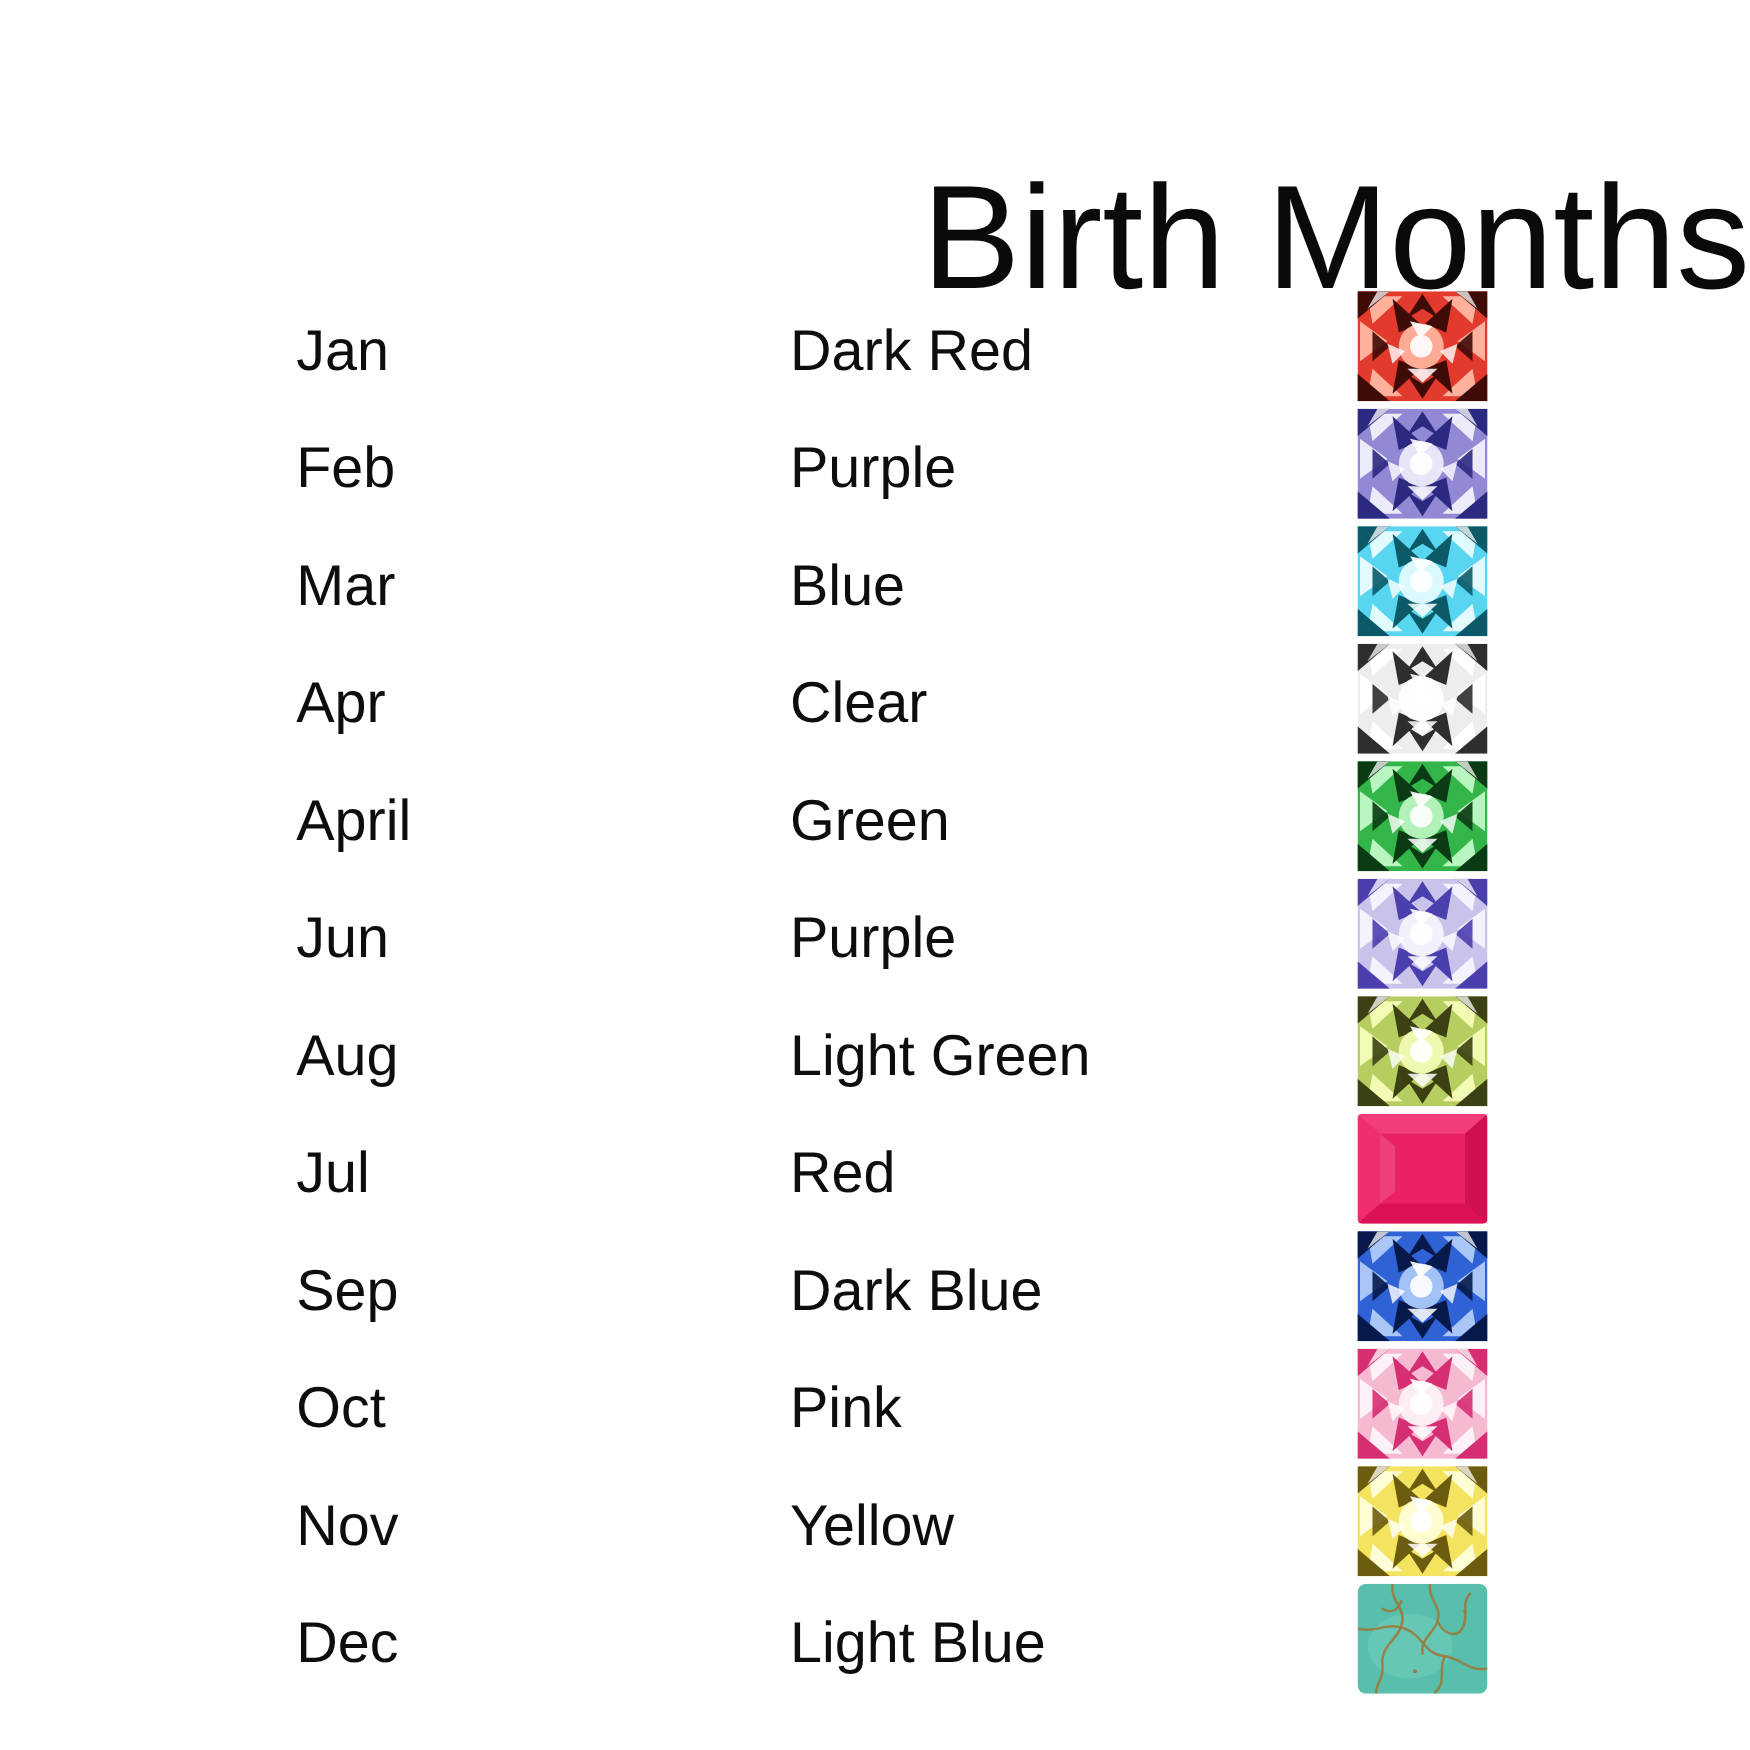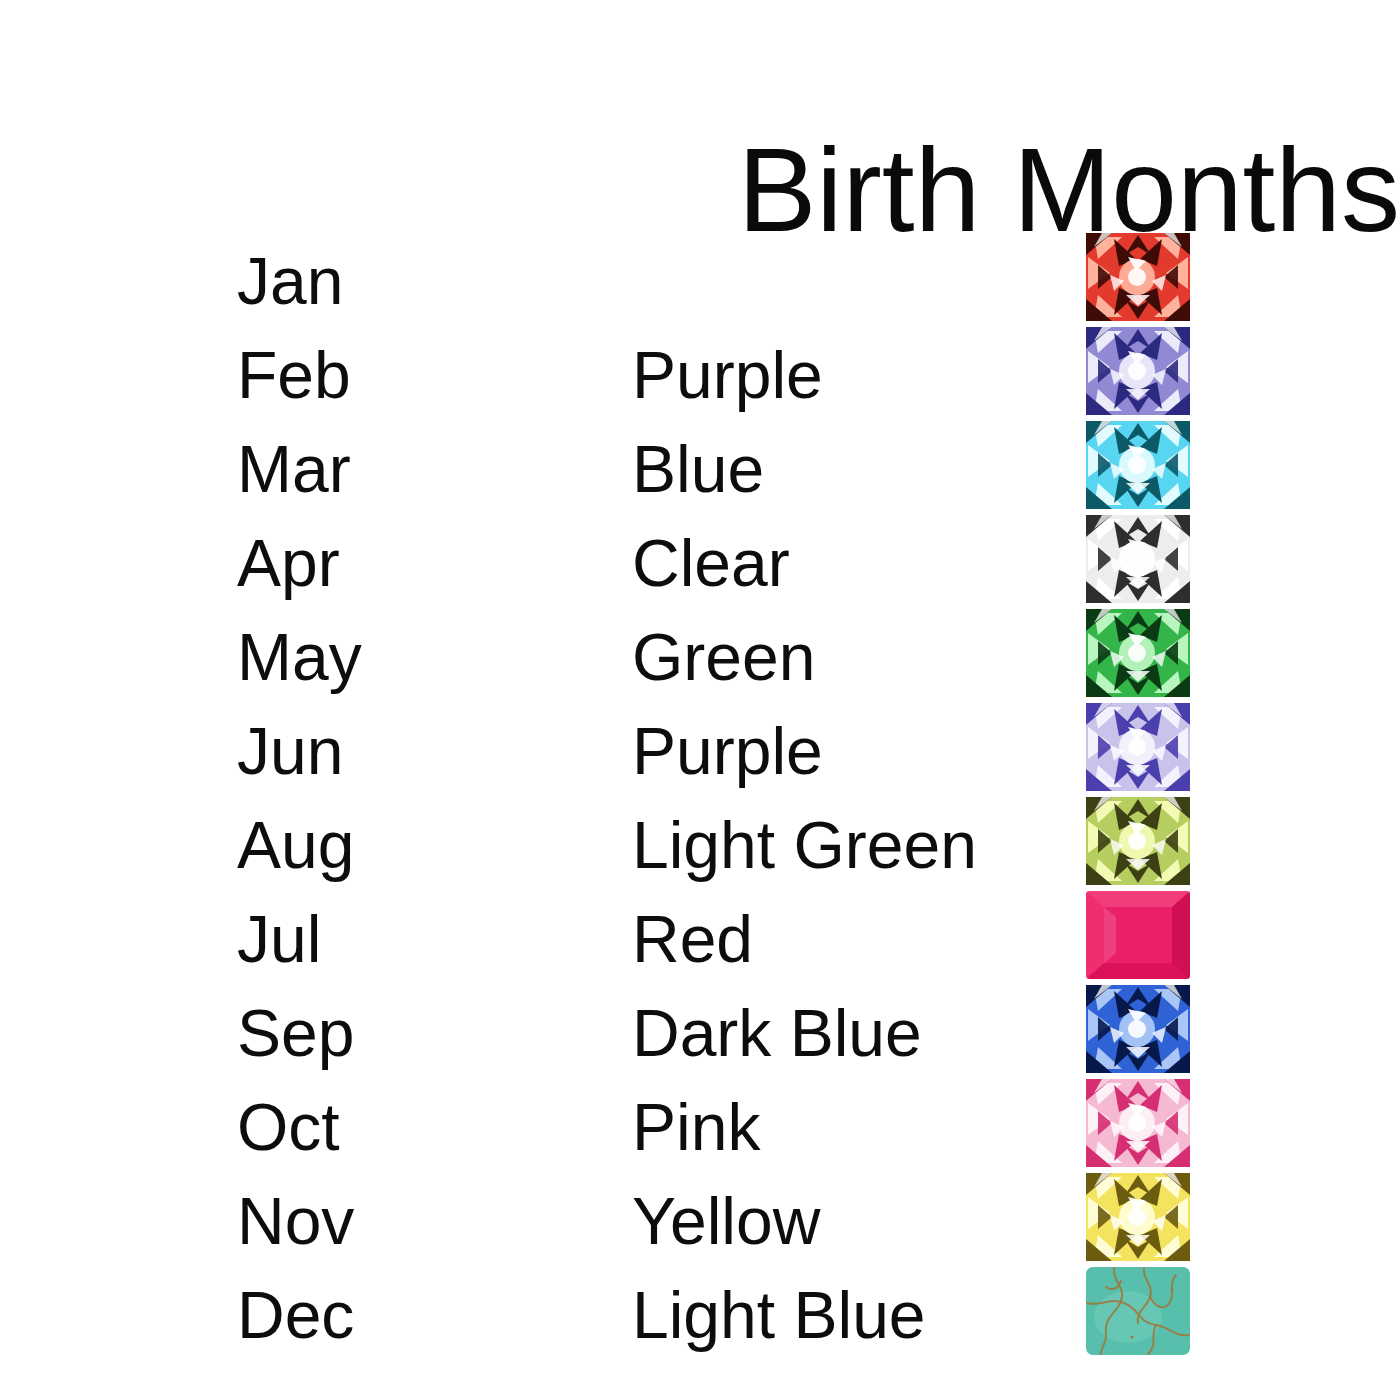--- a/index.html
+++ b/index.html
@@ -26,21 +26,21 @@
     top:230px;left:0;width:1400px;
   }
   .row{
     position:relative;
     height:94px;
   }
   .month-label,.color-label{
     position:absolute;
     top:50%;
     transform:translateY(-44%);
-    font-size:66px;
+    font-size:46px;
     line-height:1;
     white-space:nowrap;
     color:#0d0d0d;
   }
   .month-label{left:237px;}
   .color-label{left:632px;}
   .gem{
     position:absolute;
     left:1086px;
     top:50%;
@@ -50,20 +50,21 @@
   .gem svg{display:block;}
 </style>
 </head>
 <body style="background: rgb(255, 255, 255);">
 
 <h1 class="title">Birth Months</h1>
 
 <div class="rows" id="rows">
   <div class="row">
     <span class="month-label">Jan</span>
+    <span class="color-label">Dark Red</span>
     <span class="gem">
         <svg viewBox="0 0 104 88" width="104" height="88" xmlns="http://www.w3.org/2000/svg">
           <rect width="104" height="88" fill="#e23a2c"></rect>
           <polygon points="8,4 36,4 12,26" fill="#ffb19c"></polygon>
           <polygon points="96,4 68,4 92,26" fill="#ffb19c"></polygon>
           <polygon points="8,84 36,84 12,62" fill="#ffb19c"></polygon>
           <polygon points="96,84 68,84 92,62" fill="#ffb19c"></polygon>
           <polygon points="2,24 24,40 2,56" fill="#ffb19c"></polygon>
           <polygon points="102,24 80,40 102,56" fill="#ffb19c"></polygon>
           <polygon points="0,0 26,0 0,22" fill="#3f0b07"></polygon>
@@ -192,21 +193,21 @@
           <polygon points="24,42 38,48 28,58" fill="#ffffff" opacity="0.8"></polygon>
           <polygon points="80,42 66,48 76,58" fill="#ffffff" opacity="0.8"></polygon>
           <polygon points="40,62 64,62 52,73" fill="#ffffff" opacity="0.85"></polygon>
           <polygon points="16,0 26,0 8,14" fill="#ffffff" opacity="0.75"></polygon>
           <polygon points="88,0 78,0 96,14" fill="#ffffff" opacity="0.75"></polygon>
         </svg>
       </span>
   </div>
 
   <div class="row">
-    <span class="month-label">May</span>
+    <span class="month-label">April</span>
     <span class="color-label">Green</span>
     <span class="gem">
         <svg viewBox="0 0 104 88" width="104" height="88" xmlns="http://www.w3.org/2000/svg">
           <rect width="104" height="88" fill="#33b54a"></rect>
           <polygon points="8,4 36,4 12,26" fill="#b9f5be"></polygon>
           <polygon points="96,4 68,4 92,26" fill="#b9f5be"></polygon>
           <polygon points="8,84 36,84 12,62" fill="#b9f5be"></polygon>
           <polygon points="96,84 68,84 92,62" fill="#b9f5be"></polygon>
           <polygon points="2,24 24,40 2,56" fill="#b9f5be"></polygon>
           <polygon points="102,24 80,40 102,56" fill="#b9f5be"></polygon>

